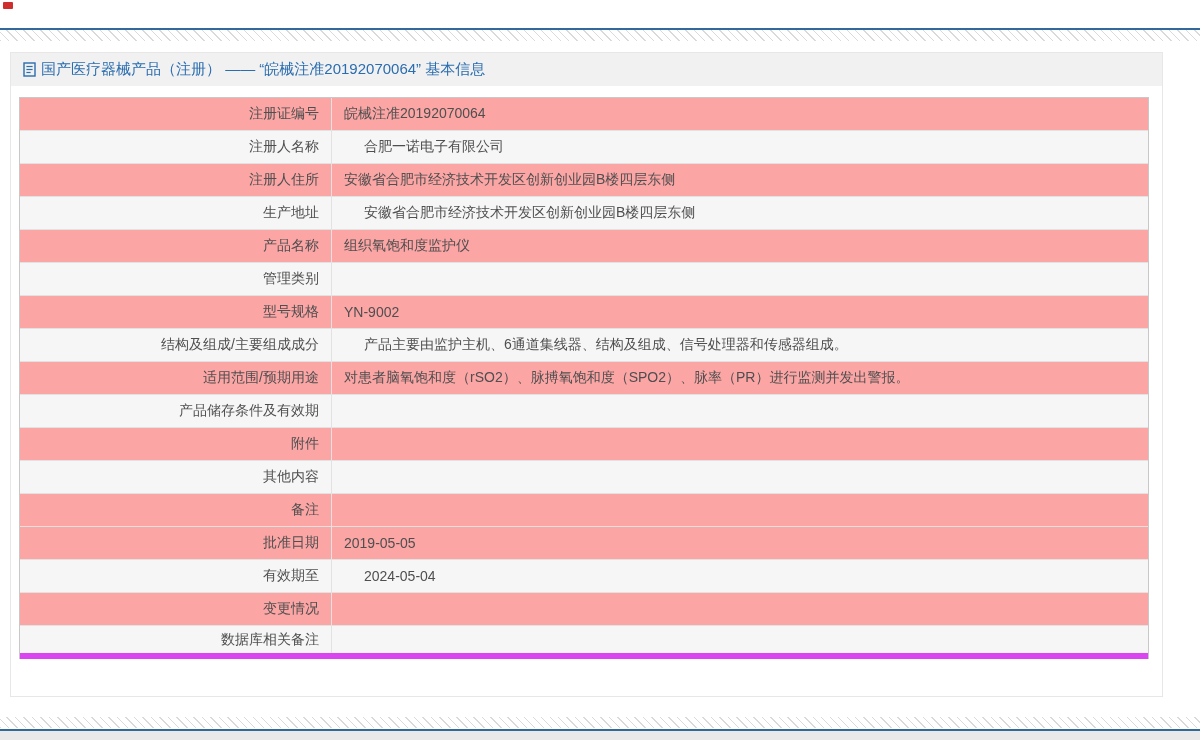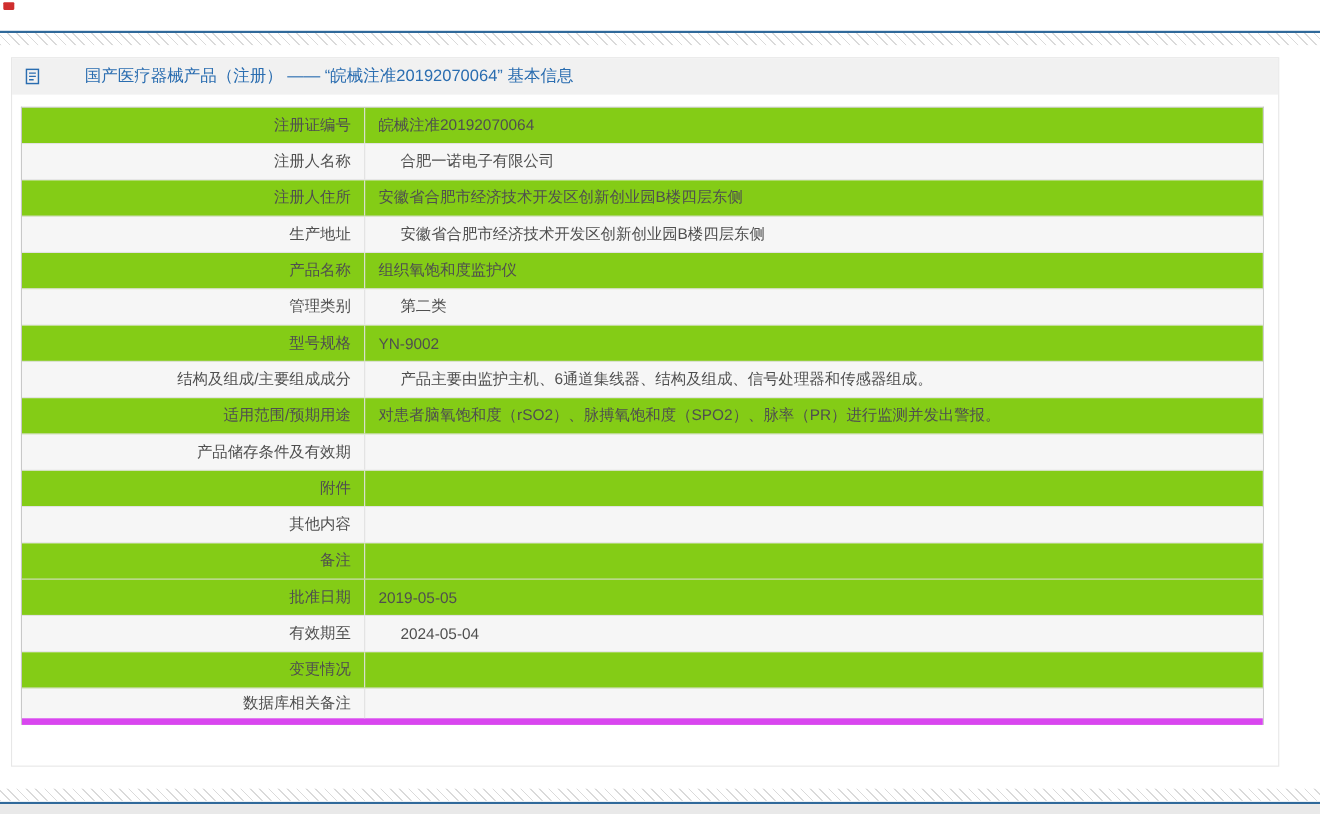--- a/index.html
+++ b/index.html
@@ -41,39 +41,38 @@
     position: absolute; left: 10px; top: 52px;
     width: 1153px; height: 645px;
     background: #ffffff;
     border: 1px solid #e7e7e7;
   }
   .panel-header {
     height: 33px;
     background: #f1f1f1;
     display: flex; align-items: center;
     padding-left: 12px;
-    gap: 36px;
   }
   .doc-icon { display: inline-flex; margin-right: 5px; }
   .panel-title {
     color: #2a6db0;
     font-size: 15px;
     white-space: nowrap;
   }
   .info-table {
     margin: 11px 0 0 8px;
     width: 1130px;
     border: 1px solid #c8c8c8;
     border-bottom: none;
   }
   .info-row {
     display: flex;
     height: 33px;
     border-bottom: 1px solid #e2e2e2;
-    background: #84cc16;
+    background: #fca5a5;
     font-size: 14px;
     color: #4f4f4f;
   }
   .info-row:last-child { border-bottom: 6px solid #d946ef; }
   .info-row.alt { background: #f6f6f6; gap: 20px; }
   .cell-label {
     width: 312px;
     flex: 0 0 312px;
     text-align: right;
     padding-right: 12px;
@@ -123,21 +122,20 @@
       <div class="info-row alt">
         <div class="cell-label">生产地址</div>
         <div class="cell-value">安徽省合肥市经济技术开发区创新创业园B楼四层东侧</div>
       </div>
       <div class="info-row">
         <div class="cell-label">产品名称</div>
         <div class="cell-value">组织氧饱和度监护仪</div>
       </div>
       <div class="info-row alt">
         <div class="cell-label">管理类别</div>
-        <div class="cell-value">第二类</div>
       </div>
       <div class="info-row">
         <div class="cell-label">型号规格</div>
         <div class="cell-value">YN-9002</div>
       </div>
       <div class="info-row alt">
         <div class="cell-label">结构及组成/主要组成成分</div>
         <div class="cell-value">产品主要由监护主机、6通道集线器、结构及组成、信号处理器和传感器组成。</div>
       </div>
       <div class="info-row">

